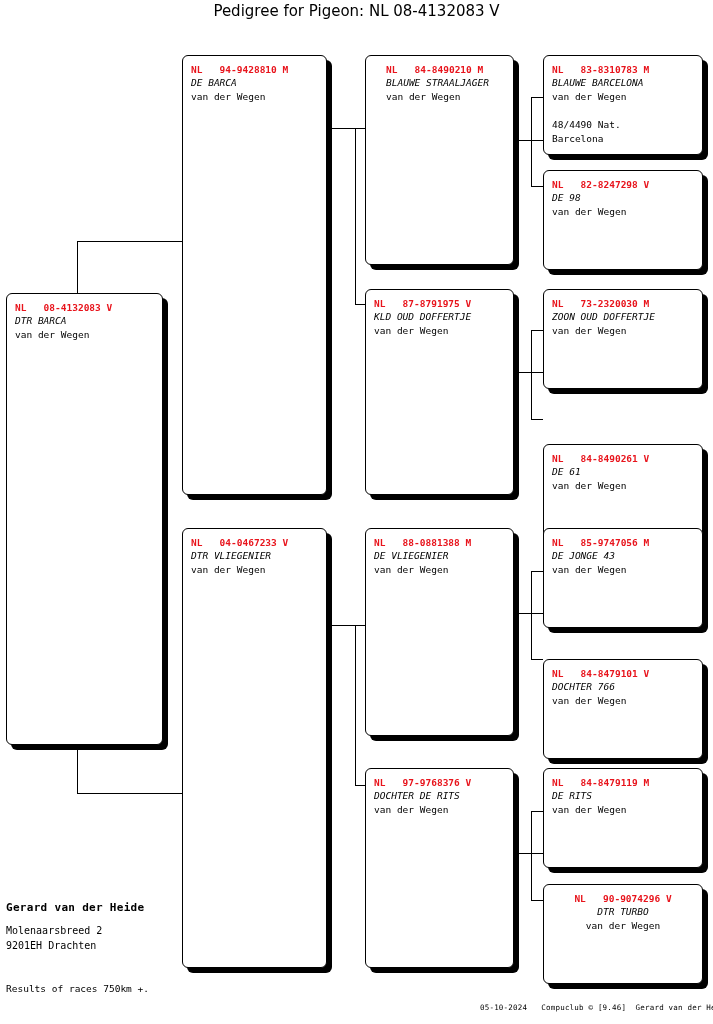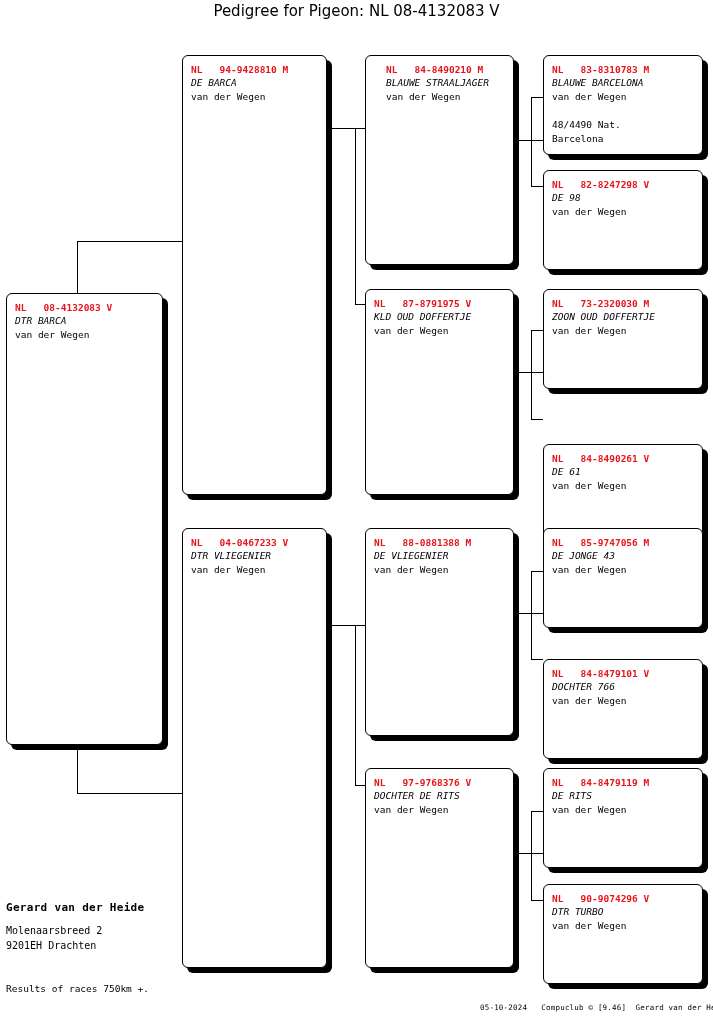--- a/index.html
+++ b/index.html
@@ -231,21 +231,21 @@
   <div class="extra"></div>
 </div>
 
 <div class="card" style="left:543px; top:768px; width:160px; height:100px;">
   <div class="ring">NL   84-8479119 M</div>
   <div class="nm">DE RITS</div>
   <div class="ow">van der Wegen</div>
   <div class="extra"></div>
 </div>
 
-<div class="card" style="left:543px; top:884px; width:160px; height:100px;">
+<div class="card" style="left:543px; top:884px; width:160px; height:100px;text-align:center;">
   <div class="ring">NL   90-9074296 V</div>
   <div class="nm">DTR TURBO</div>
   <div class="ow">van der Wegen</div>
   <div class="extra"></div>
 </div>
 
 <div class="footer-name">Gerard van der Heide</div>
 <div class="footer-addr">Molenaarsbreed 2
 9201EH  Drachten</div>
 <div class="footer-results">Results of races 750km +.</div>

